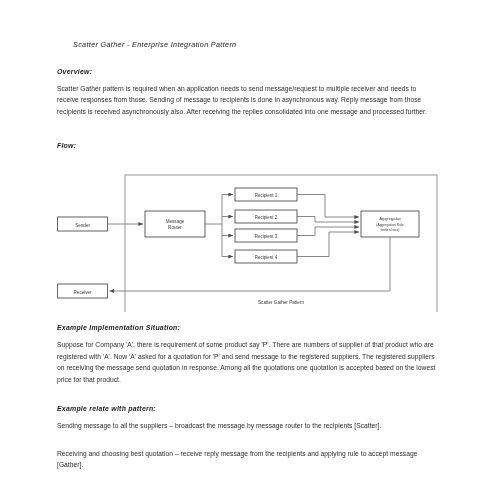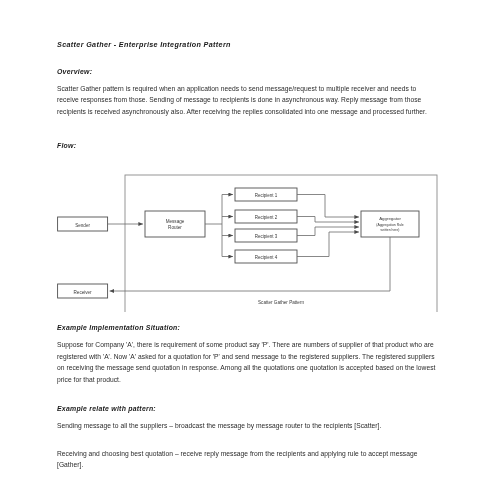--- a/index.html
+++ b/index.html
@@ -24,25 +24,25 @@
   }
   .content {
     position: absolute;
     left: 57px;
     top: 41px;
     width: 382px;
   }
 
   .doc-title {
     font-size: 7.2px;
-    font-weight: bold;
+    font-weight: normal;
     font-style: italic;
     letter-spacing: 0.35px;
     color: #1a1a1a;
-    margin: 0 0 18px 0;
+    margin: 0 0 18px 16px;
     line-height: 1.2;
   }
   .sec-head {
     font-size: 6.9px;
     font-weight: bold;
     font-style: italic;
     letter-spacing: 0.25px;
     color: #1a1a1a;
     margin: 0 0 7px 0;
     line-height: 1.2;

